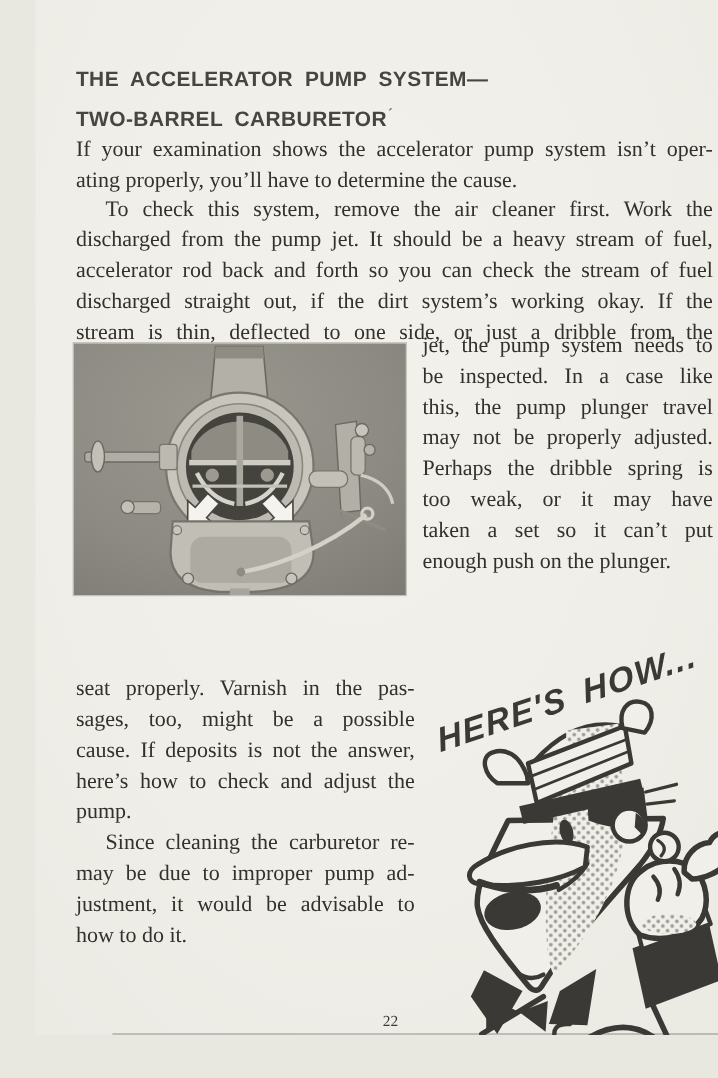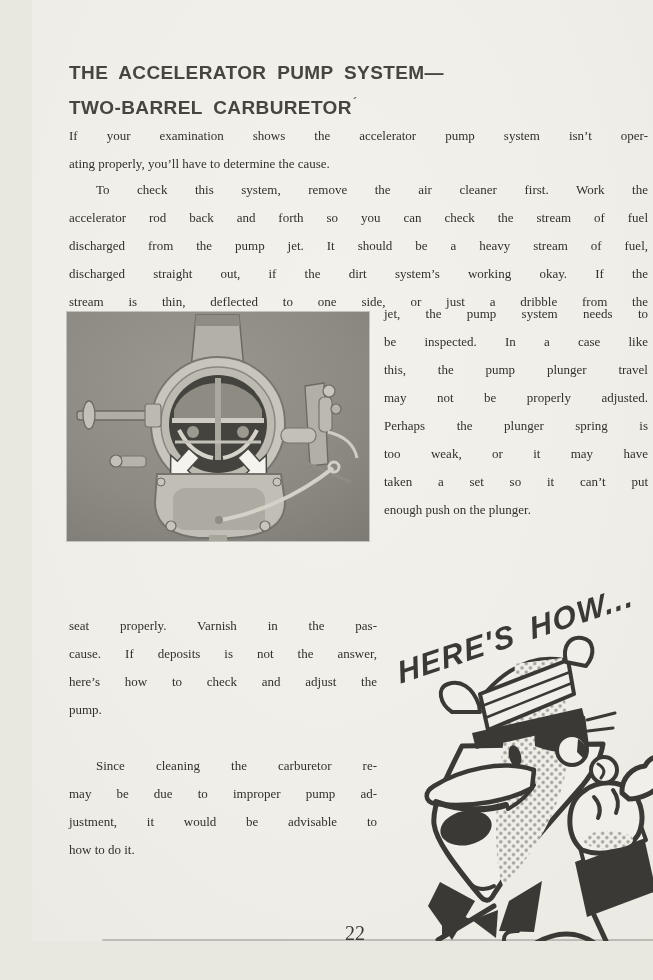--- a/index.html
+++ b/index.html
@@ -12,21 +12,21 @@
     background:rgba(70,68,62,0.28); border-radius:2px; }
 
   .heading {
     position:absolute; left:37px; top:58px; margin:0;
     font-family:"Liberation Sans", sans-serif; font-weight:bold;
     font-size:19px; line-height:30px; letter-spacing:0.4px; word-spacing:5px;
     color:#474540;
   }
   .heading .stray { font-size:12px; vertical-align:super; letter-spacing:0; margin-left:1px; color:#6a6862; }
 
-  .para { position:absolute; font-size:13px; line-height:28px; }
+  .para { position:absolute; font-size:20px; line-height:28px; }
   .tline { text-align:justify; text-align-last:justify; white-space:nowrap; overflow:visible; }
   .tline-last { text-align-last:left; }
   .justify-all .tline-last { text-align-last:justify; }
   .indent-first .tline:first-child { text-indent:27px; }
 
   .p-intro        { left:37px; top:122px; width:579px; }
   .p-check-full   { left:37px; top:176px; width:579px; }
   .p-check-beside { left:352px; top:300px; width:264px; }
   .p-add-full     { left:37px; top:556px; width:579px; }
   .p-add-narrow   { left:37px; top:612px; width:308px; }
@@ -44,42 +44,42 @@
   .cartoon-caption {
     position:absolute; left:366px; top:656px;
     font-family:"Liberation Sans", sans-serif; font-weight:bold; font-style:italic;
     font-size:31px; letter-spacing:1.5px; word-spacing:6px; color:#3b3935;
     transform: rotate(-18.5deg) skewX(-6deg); transform-origin:0 50%;
     white-space:nowrap;
   }
 
   .pagenum {
     position:absolute; left:300px; top:922px; width:46px; text-align:center;
-    font-size:20px; color:#3b3935;
+    font-size:14px; color:#3b3935;
   }
 </style>
 </head>
 <body>
 
 <div class="page">
 
   <h1 class="heading">
     <span>THE ACCELERATOR PUMP SYSTEM—</span><br>
     <span>TWO-BARREL CARBURETOR</span><span class="stray">´</span>
   </h1>
 
   <div class="para p-intro">
       <div class="tline">If your examination shows the accelerator pump system isn’t oper-</div>
       <div class="tline tline-last">ating properly, you’ll have to determine the cause.</div>
     </div>
 
   <div class="para p-check-full indent-first justify-all">
       <div class="tline">To check this system, remove the air cleaner first. Work the</div>
+      <div class="tline">discharged from the pump jet. It should be a heavy stream of fuel,</div>
       <div class="tline">accelerator rod back and forth so you can check the stream of fuel</div>
-      <div class="tline">discharged from the pump jet. It should be a heavy stream of fuel,</div>
       <div class="tline">discharged straight out, if the dirt system’s working okay. If the</div>
       <div class="tline tline-last">stream is thin, deflected to one side, or just a dribble from the</div>
     </div>
 
   <div class="photo">
     <svg viewBox="0 0 302 229">
       <defs>
         <radialGradient id="pbg" cx="42%" cy="30%" r="90%">
           <stop offset="0%" stop-color="#9a978f"></stop>
           <stop offset="60%" stop-color="#8d8a83"></stop>
@@ -137,29 +137,30 @@
       <circle cx="152" cy="208" r="4" fill="#8f8c84"></circle>
       <rect x="142" y="223" width="18" height="6" fill="#a8a59c"></rect>
     </svg>
   </div>
 
   <div class="para p-check-beside">
       <div class="tline">jet, the pump system needs to</div>
       <div class="tline">be inspected. In a case like</div>
       <div class="tline">this, the pump plunger travel</div>
       <div class="tline">may not be properly adjusted.</div>
-      <div class="tline">Perhaps the plunger spring is</div>
+      <div class="tline">Perhaps the dribble spring is</div>
       <div class="tline">too weak, or it may have</div>
       <div class="tline">taken a set so it can’t put</div>
       <div class="tline tline-last">enough push on the plunger.</div>
     </div>
 
 
   <div class="para p-add-narrow">
       <div class="tline">seat properly. Varnish in the pas-</div>
+      <div class="tline">sages, too, might be a possible</div>
       <div class="tline">cause. If deposits is not the answer,</div>
       <div class="tline">here’s how to check and adjust the</div>
       <div class="tline tline-last">pump.</div>
     </div>
 
   <div class="para p-since indent-first">
       <div class="tline">Since cleaning the carburetor re-</div>
       <div class="tline">may be due to improper pump ad-</div>
       <div class="tline">justment, it would be advisable to</div>
       <div class="tline tline-last">how to do it.</div>

